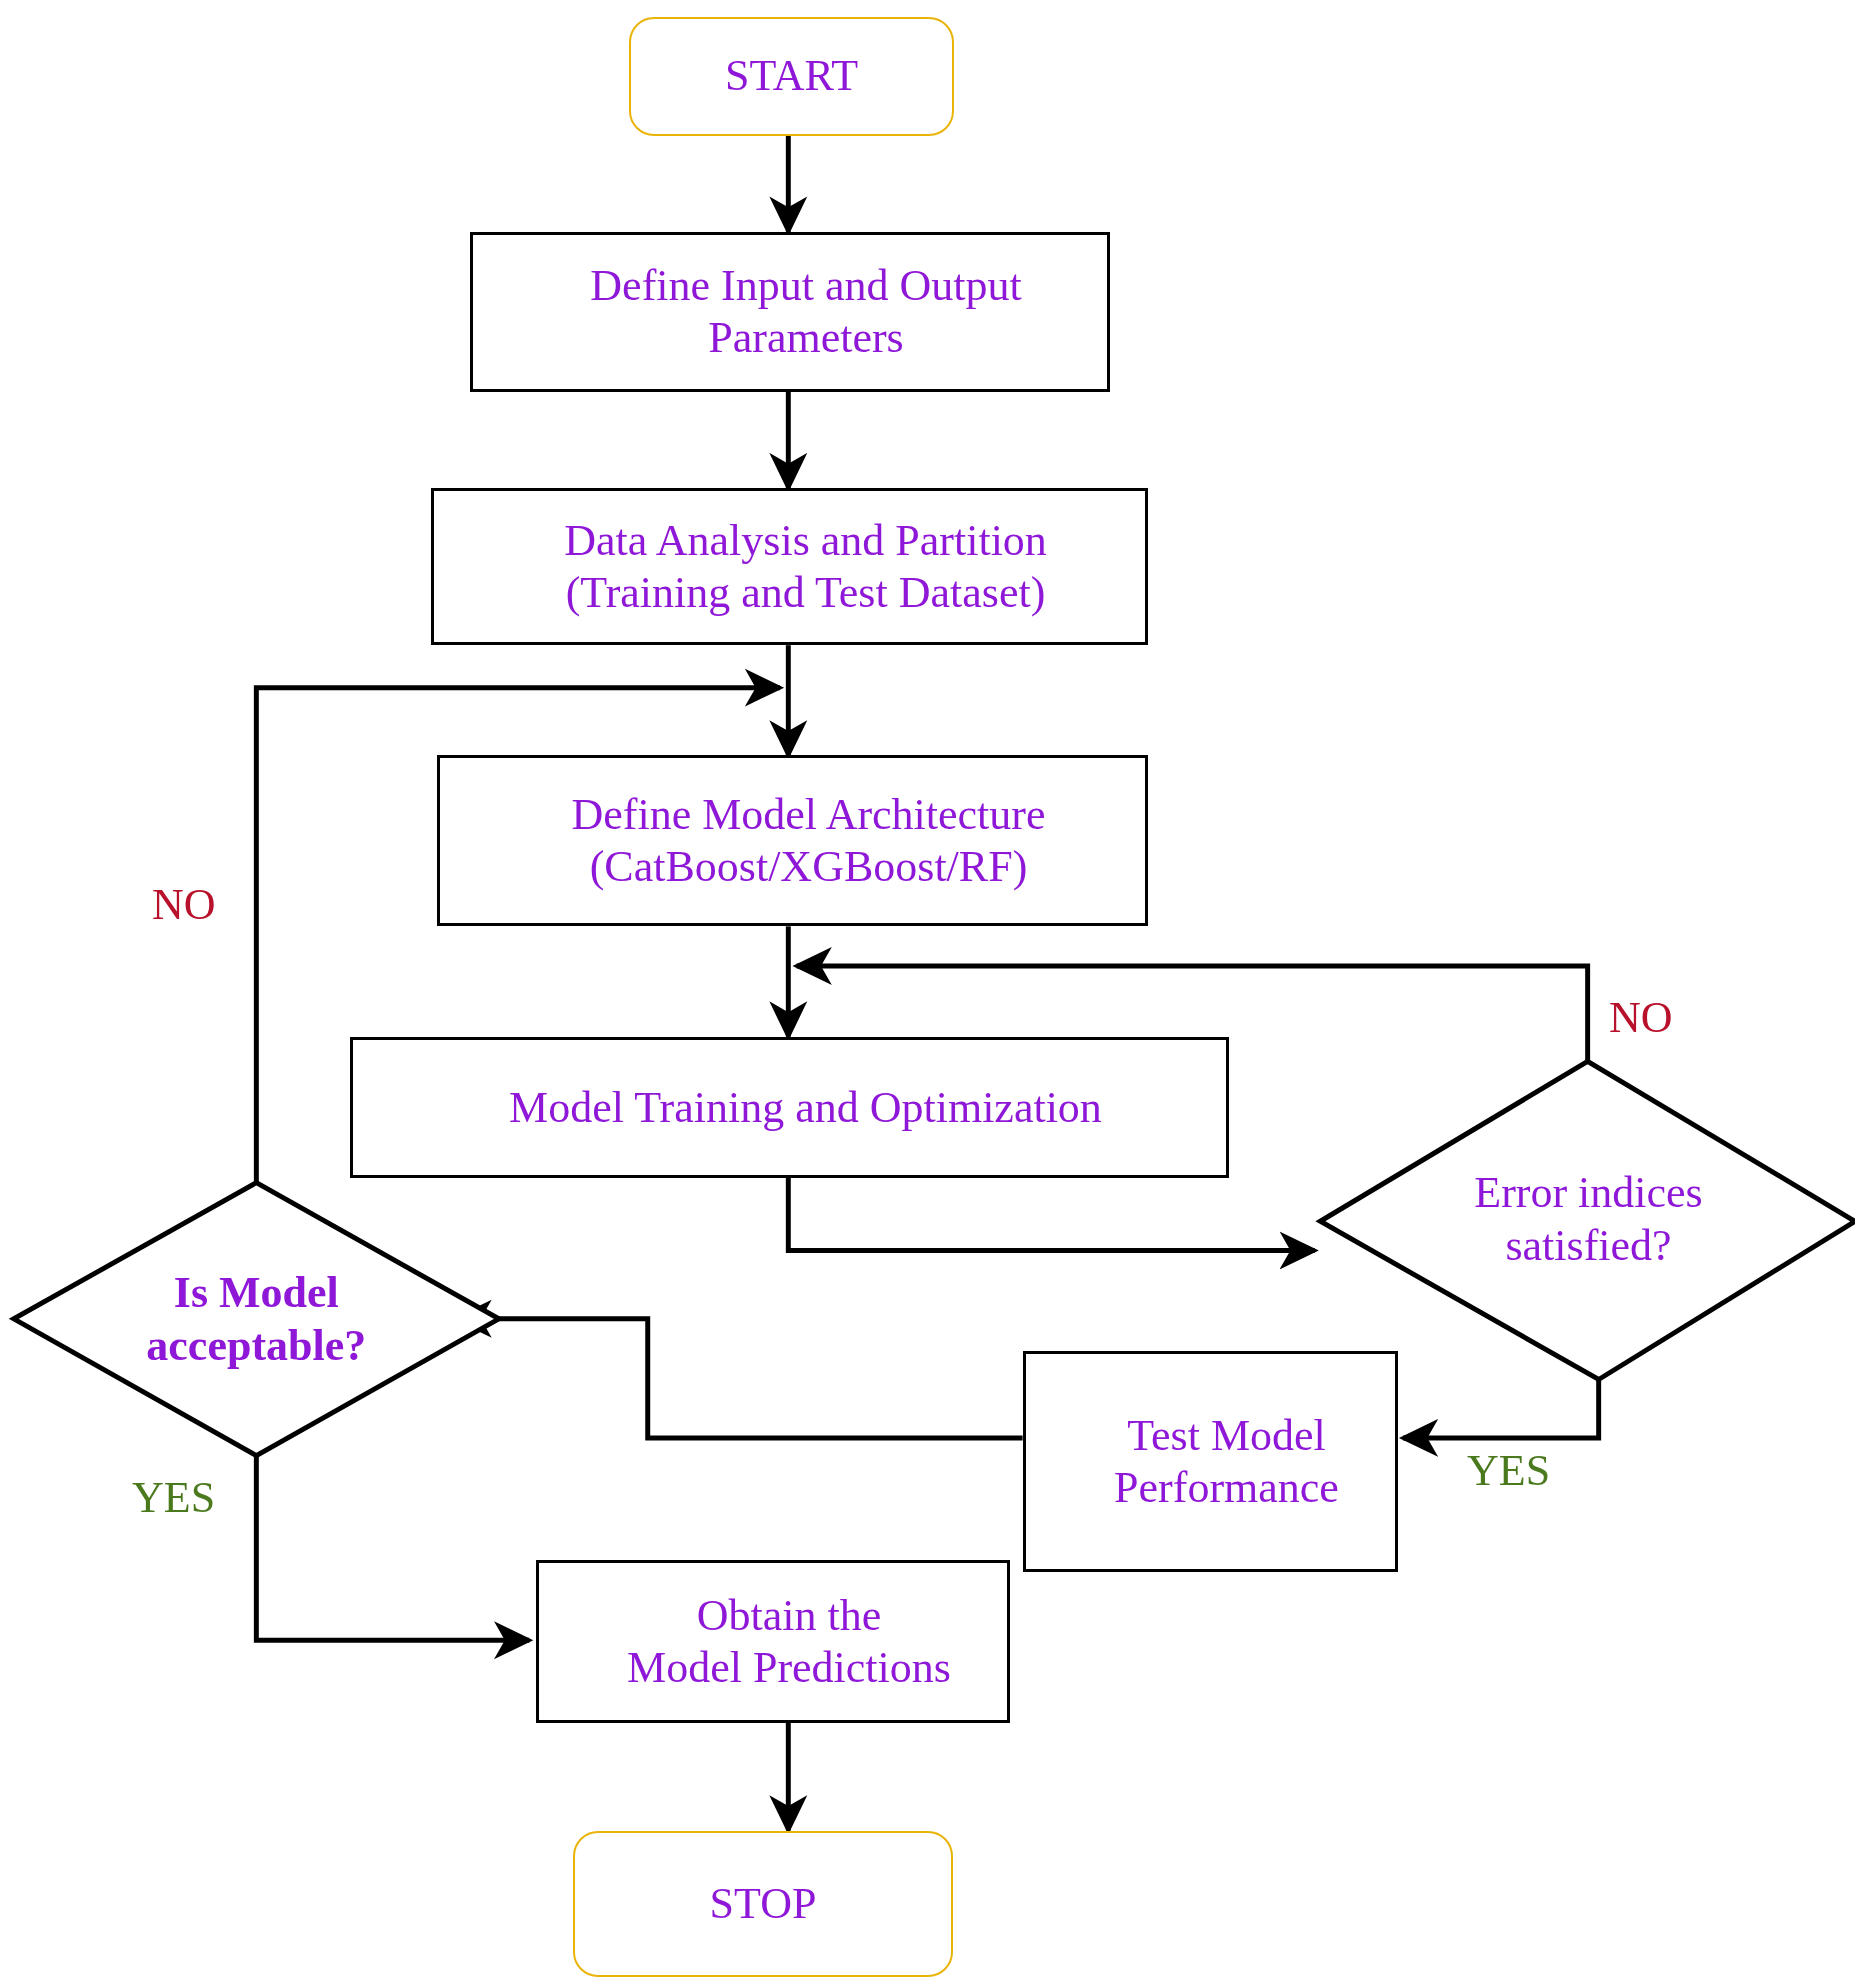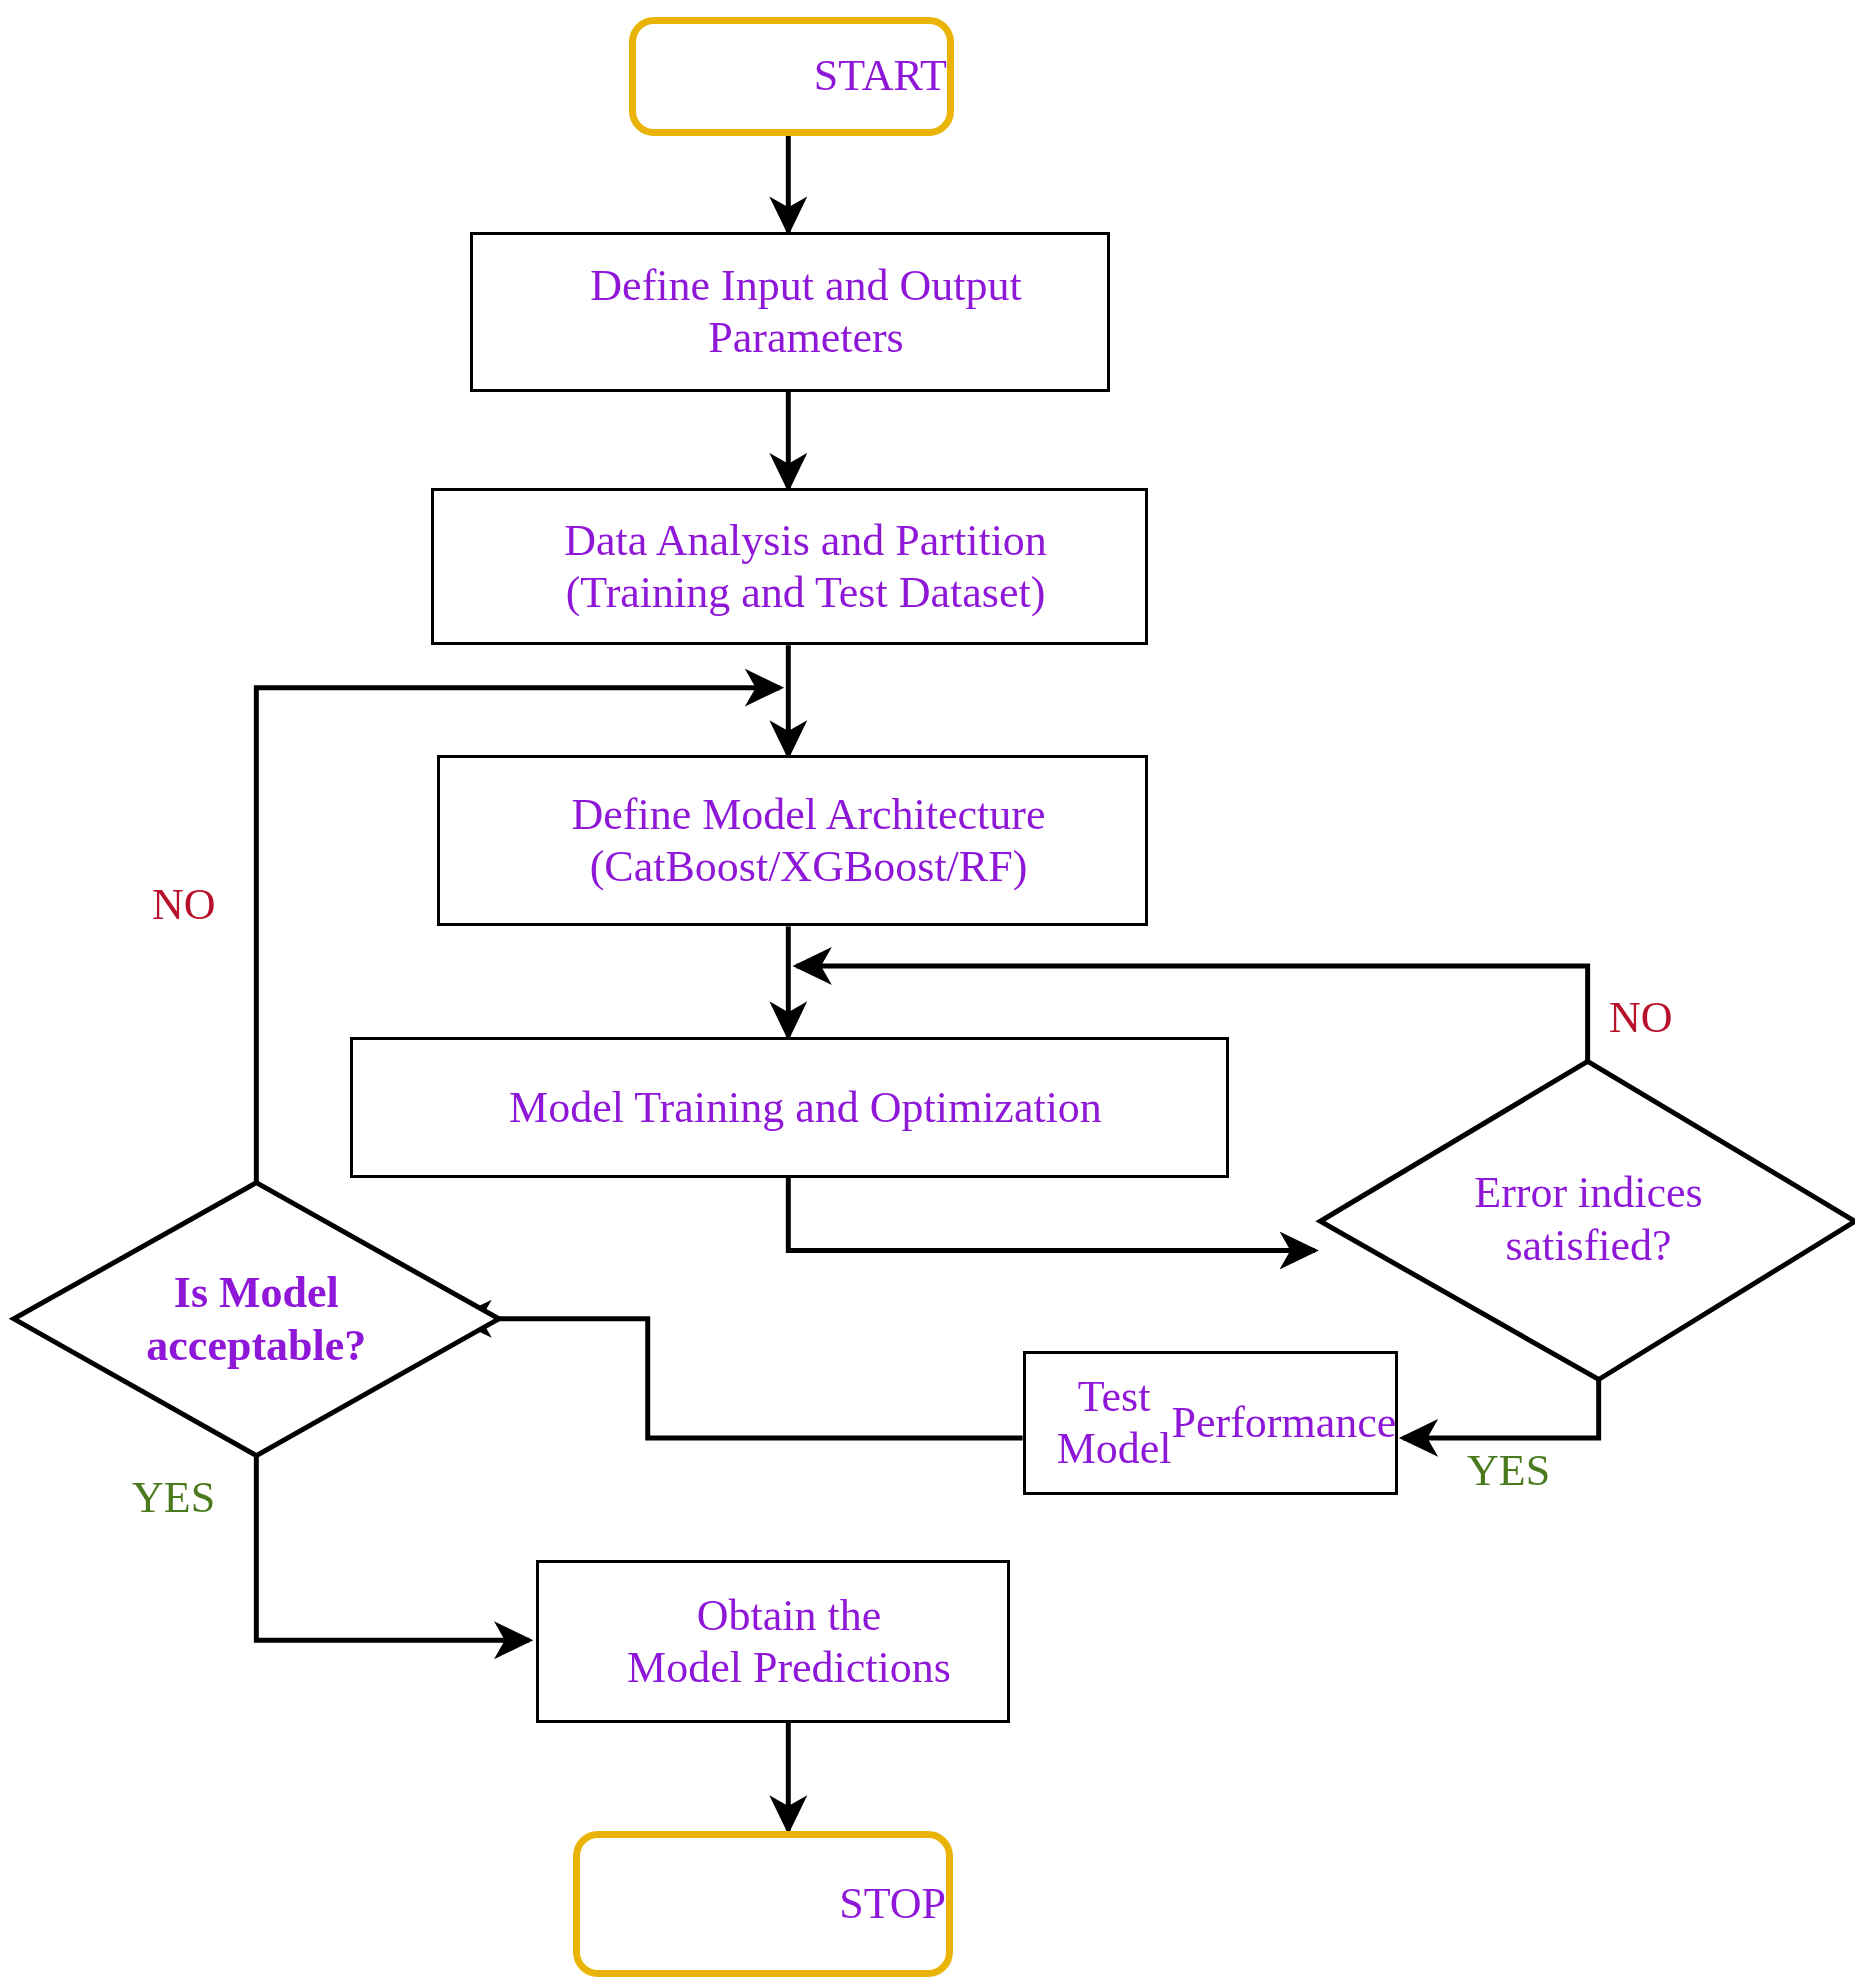--- a/index.html
+++ b/index.html
@@ -29,23 +29,22 @@
     font-family:"Liberation Serif", serif;
     line-height:1.18;
     background:#ffffff;
     z-index:3;
   }
   .rect{
     border:3.9px solid #000000;
     padding-left:32px;
   }
   .terminator{
-    border:7px solid #eab308;
+    border:2px solid #eab308;
     border-radius:25px;
-    justify-content:flex-end;
   }
   .diamond-wrap{
     position:absolute;
     z-index:3;
   }
   .diamond-label{
     position:absolute;
     left:0; top:0;
     width:100%; height:100%;
     display:flex;
@@ -128,21 +127,21 @@
 
   <div class="node rect t-80" style="left:437px; top:755px; width:711px; height:171px; flex-direction:column;">
     <span>Define Model Architecture</span>
     <span>(CatBoost/XGBoost/RF)</span>
   </div>
 
   <div class="node rect t-80" style="left:350px; top:1037px; width:879px; height:141px;">
     <span>Model Training and Optimization</span>
   </div>
 
-  <div class="node rect t-74" style="left:1023px; top:1351px; width:375px; height:144px; flex-direction:row;">
+  <div class="node rect t-74" style="left:1023px; top:1351px; width:375px; height:221px; flex-direction:column;">
     <span>Test Model</span>
     <span>Performance</span>
   </div>
 
   <div class="node rect t-74" style="left:536px; top:1560px; width:474px; height:163px; flex-direction:column;">
     <span>Obtain the</span>
     <span>Model Predictions</span>
   </div>
 
   <div class="node terminator t-80" style="left:573px; top:1831px; width:380px; height:146px;">

